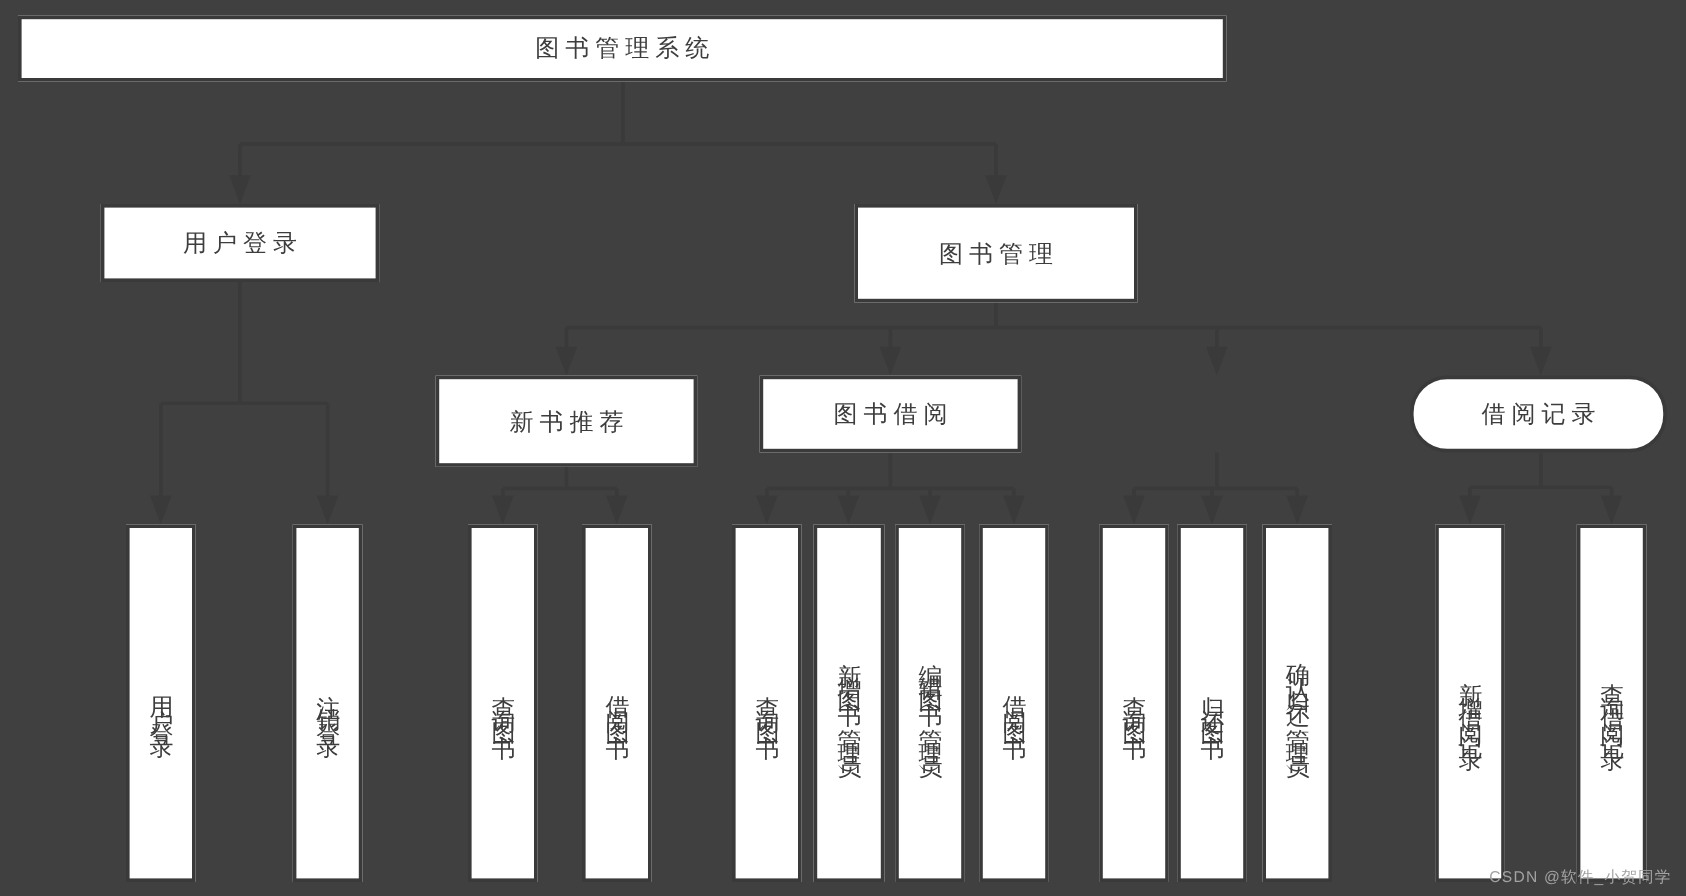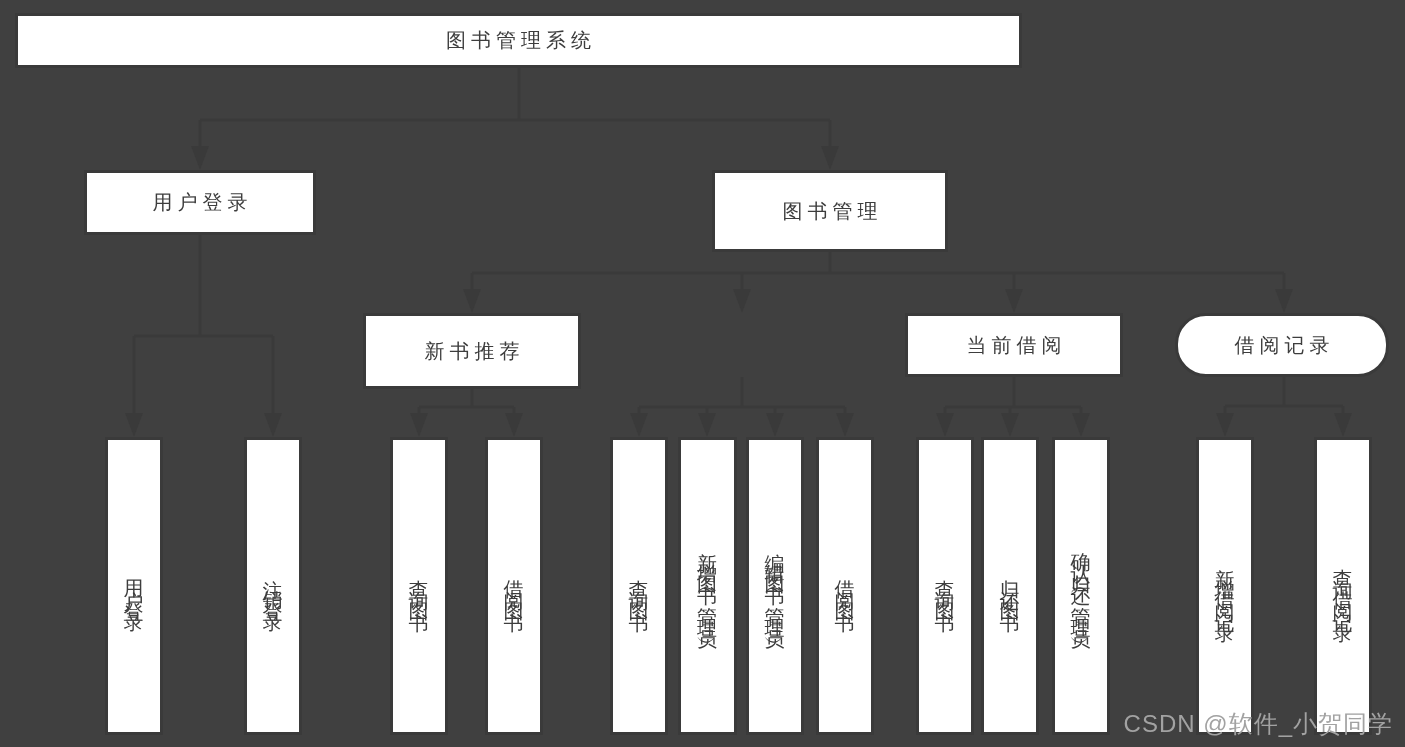--- a/index.html
+++ b/index.html
@@ -40,21 +40,21 @@
     font-size: 20px;
     line-height: 1;
     letter-spacing: 11px;
     color: #3d3d3d;
     white-space: nowrap;
   }
   .watermark {
     position: absolute;
     right: 12px;
     bottom: 7px;
-    font-size: 24px;
+    font-size: 13px;
     letter-spacing: 1px;
     color: #a2a2a2;
     white-space: nowrap;
   }
 </style>
 </head>
 <body>
 
 <div class="canvas">
 
@@ -108,22 +108,22 @@
   <div class="box" style="left:84px; top:170px; width:232px; height:65px;">
     <span class="hlabel">用户登录</span>
   </div>
   <div class="box" style="left:712px; top:170px; width:236px; height:82px;">
     <span class="hlabel">图书管理</span>
   </div>
 
   <div class="box" style="left:363px; top:313px; width:218px; height:76px;">
     <span class="hlabel">新书推荐</span>
   </div>
-  <div class="box" style="left:905px; top:313px; width:218px; height:64px;">
-    <span class="hlabel">当前借阅</span>
+  <div class="box" style="left:633px; top:313px; width:218px; height:64px;">
+    <span class="hlabel">图书借阅</span>
   </div>
   <div class="box" style="left:1175px; top:313px; width:214px; height:64px;border-radius:31px;">
     <span class="hlabel">借阅记录</span>
   </div>
 
   <div class="box leaf" style="left:105px; top:437px; width:58px; height:298px;">
     <span class="vlabel">用户登录</span>
   </div>
   <div class="box leaf" style="left:244px; top:437px; width:58px; height:298px;">
     <span class="vlabel">注销登录</span>

